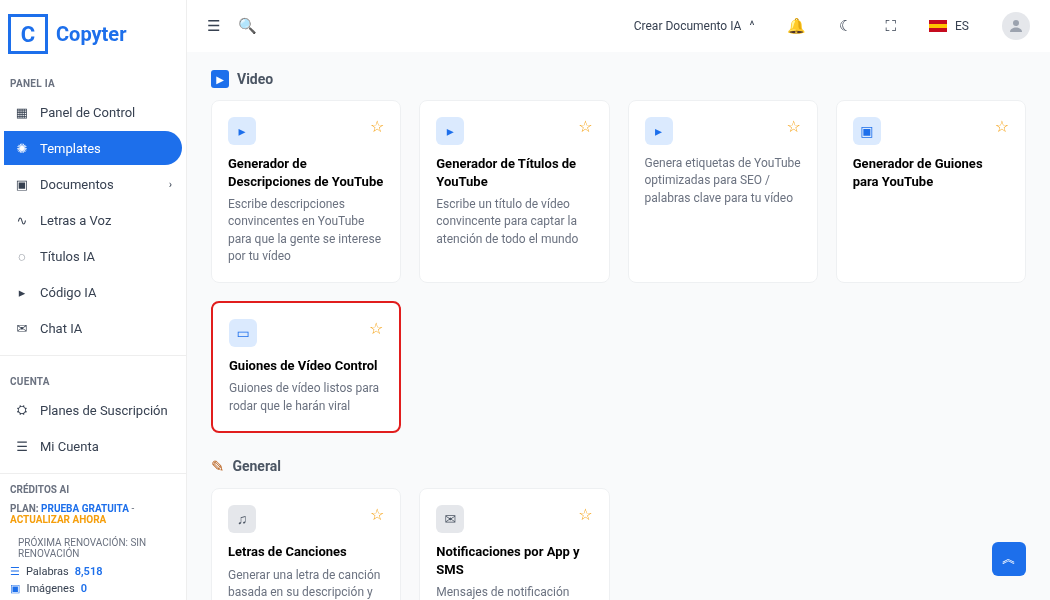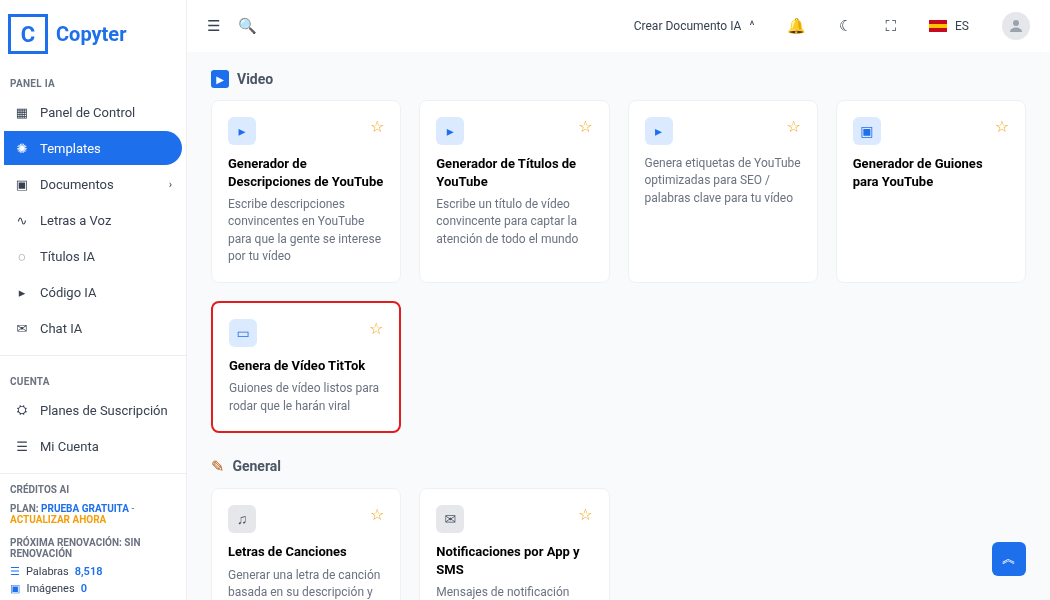--- a/index.html
+++ b/index.html
@@ -16,21 +16,21 @@
 .nav-item.active { background: #1d6feb; color: #fff; }
 .nav-item .icon { width: 16px; height: 16px; display: flex; align-items: center; justify-content: center; font-size: 13px; }
 .nav-item .chev { margin-left: auto; font-size: 11px; }
 .divider { border-top: 1px solid #eee; margin: 10px 0; }
 .credits { padding: 0 10px 12px; font-size: 10px; color: #6b7280; }
 .credits-title { font-size: 10px; font-weight: 700; color: #6b7280; margin-bottom: 8px; }
 .plan-line { font-size: 10px; margin-bottom: 12px; }
 .plan-line .lbl { color: #6b7280; font-weight: 700; }
 .plan-line .v1 { color: #1d6feb; font-weight: 700; }
 .plan-line .v2 { color: #f59e0b; font-weight: 700; }
-.renov { font-size: 10px; font-weight: 700; color: #6b7280; margin: 6px 0; }
+.renov { font-size: 10px; font-weight: 400; color: #6b7280; margin: 6px 8px; }
 .stat-row { display: flex; align-items: center; gap: 6px; font-size: 11px; margin-top: 4px; }
 .stat-row .ic { color: #1d6feb; }
 .stat-row .lbl { color: #374151; }
 .stat-row .val { color: #1d6feb; font-weight: 600; text-align: center; }
 
 .main { flex: 1; display: flex; flex-direction: column; background: #f9fafb; }
 .topbar { display: flex; align-items: center; padding: 12px 20px; background: #fff; gap: 20px; }
 .topbar .left { display: flex; gap: 18px; align-items: center; }
 .topbar .right { margin-left: auto; display: flex; align-items: center; gap: 33px; }
 .tb-btn { cursor: pointer; color: #374151; font-size: 15px; }
@@ -202,21 +202,21 @@
             <div class="card-icon">▣</div>
             <span class="star">☆</span>
           </div>
           <div class="card-title">Generador de Guiones para YouTube</div>
         </div>
         <div class="card highlighted">
           <div class="card-top">
             <div class="card-icon">▭</div>
             <span class="star">☆</span>
           </div>
-          <div class="card-title">Genera de Vídeo TitTok</div>
+          <div class="card-title">Guiones de Vídeo Control</div>
           <div class="card-desc">Guiones de vídeo listos para rodar que le harán viral</div>
         </div>
       </div>
 
       <div class="section-head general section2">
         <span class="sicon">✎</span>
         <span class="stitle">General</span>
       </div>
       <div class="cards">
         <div class="card" style="position:relative">

